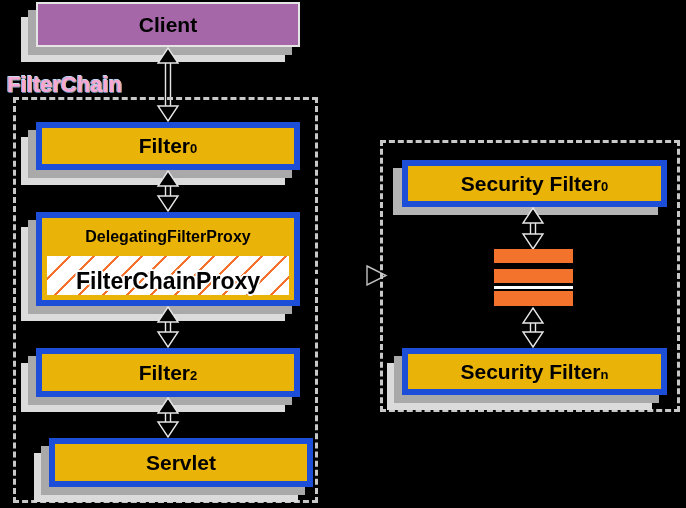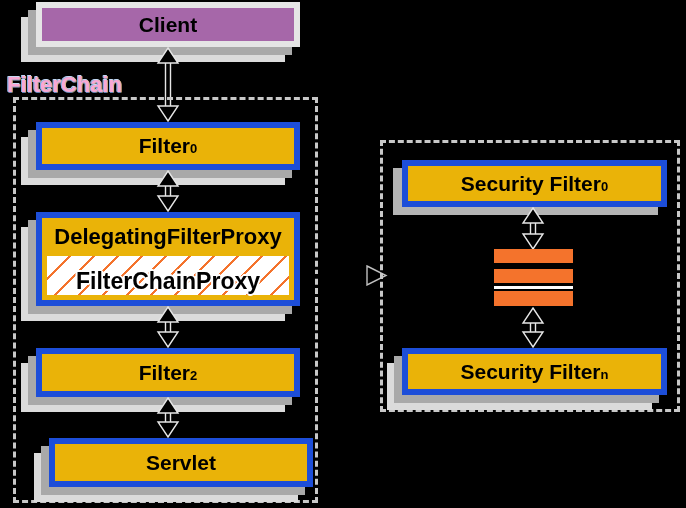--- a/index.html
+++ b/index.html
@@ -11,36 +11,36 @@
   .box{
     position:absolute;display:flex;align-items:center;justify-content:center;
     font-weight:bold;color:#000;text-align:center;
   }
   .orange{
     background:#eab308;border:6px solid #1d4ed8;
   }
   .shadow2{box-shadow:-8px 8px 0 0 #A9A9A9,-15px 15px 0 0 #DBDBDB;}
   .shadow1{box-shadow:-9px 8px 0 0 #B4B4B4;}
   .client{
-    background:#A667A9;border:6px solid #e5e5e5;font-size:21px;
+    background:#A667A9;border:2px solid #e5e5e5;font-size:21px;
   }
   .dashed{
     position:absolute;border:3px dashed #C8C8C8;background:transparent;
   }
   .chain-label{
     position:absolute;font-size:22px;font-weight:bold;color:#f9a8d4;white-space:nowrap;
     text-shadow:-1px 0 0 #7FA9E0,1px 0 0 #DDB088,0 -1px 0 #C6DAF2,
                 0 1px 0 #5F83B5,-1px -1px 0 #9FC0EA,1px 1px 0 #86764F;
   }
   .lbl{font-size:21px;}
   sub.idx{font-size:13px;position:relative;bottom:-3px;line-height:0;font-weight:bold;}
   .dfp{flex-direction:column;justify-content:flex-start;padding:0;}
   .dfp-title{
     height:38px;width:100%;display:flex;align-items:center;justify-content:center;
-    font-size:22px;
+    font-size:16px;
   }
   .fcp{
     position:absolute;left:5px;right:5px;top:38px;bottom:5px;
     background-color:#FFFFFF;
     background-image:repeating-linear-gradient(135deg,rgba(255,255,255,0) 0 15px,#F4732C 15px 17px);
     display:flex;align-items:flex-end;justify-content:center;font-size:23px;
     text-shadow:2px 0 0 #fff,-2px 0 0 #fff,0 2px 0 #fff,0 -2px 0 #fff,
                 1px 1px 0 #fff,-1px -1px 0 #fff,1px -1px 0 #fff,-1px 1px 0 #fff;
   }
   .varrow{position:absolute;}

